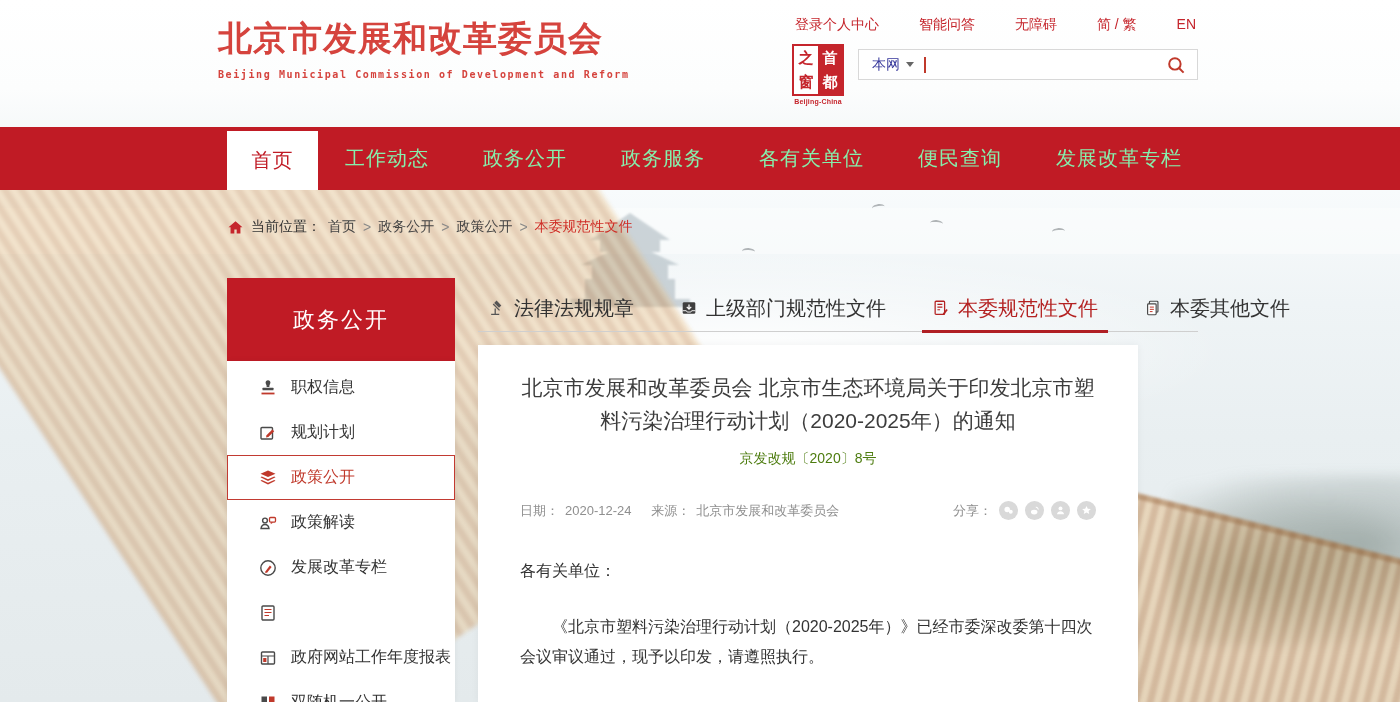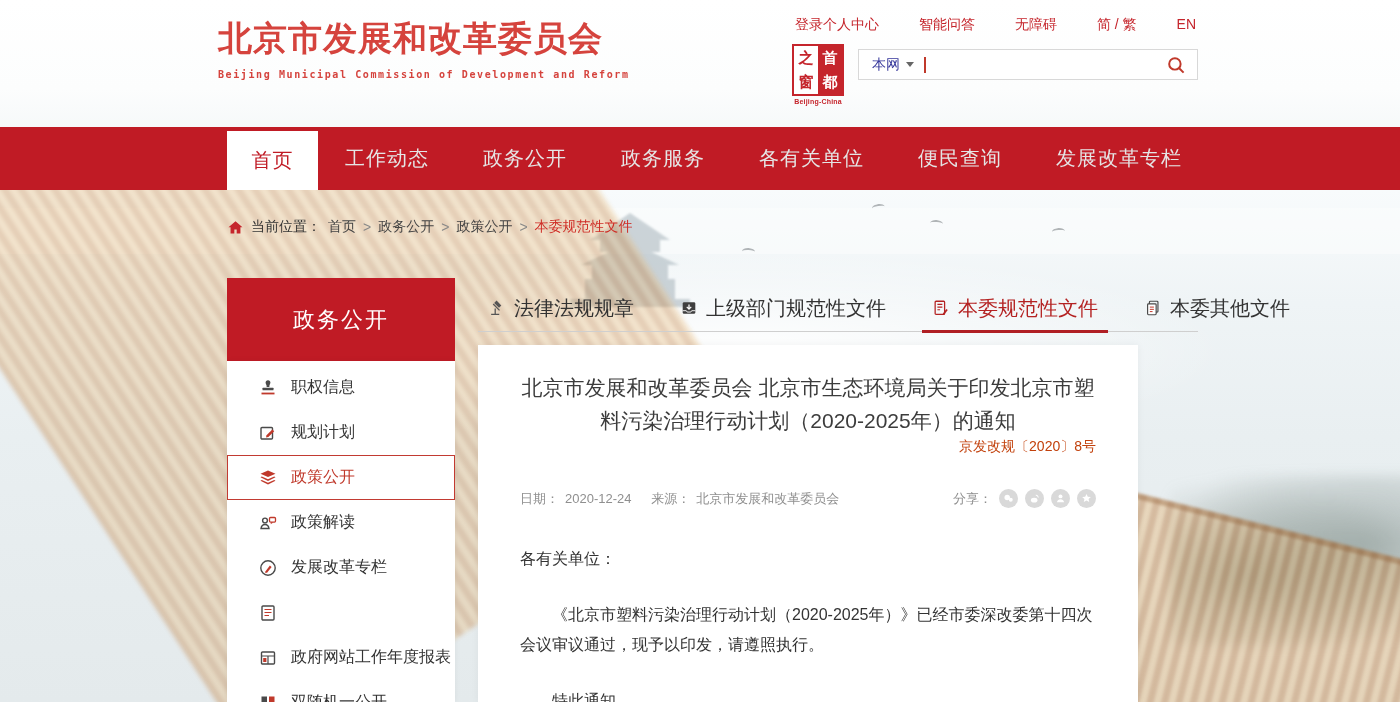--- a/index.html
+++ b/index.html
@@ -24,21 +24,21 @@
   .search-scope { display:flex; align-items:center; gap:6px; cursor:pointer; }
   .search-scope-label { font-size:14px; color:#34359a; }
   .caret-down { width:0; height:0; border-left:4px solid transparent; border-right:4px solid transparent; border-top:5px solid #666; }
   .text-caret { width:2px; height:16px; background:#c0392b; margin-left:10px; }
   .search-input { flex:1; border:none; outline:none; height:24px; font-size:14px; background:transparent; }
   .search-btn { width:22px; height:22px; border:none; background:transparent; cursor:pointer; padding:0; }
 
   
   .main-nav { position:relative; width:1400px; height:63px; background:#c01b25; z-index:5; }
   .nav-inner { display:flex; align-items:stretch; height:63px; padding-left:227px; }
-  .nav-item { display:flex; align-items:center; color:#e5e5e5; font-size:20px; text-decoration:none; padding:0 27px; font-family:"Liberation Serif","DejaVu Serif",serif; letter-spacing:1px; cursor:pointer; }
+  .nav-item { display:flex; align-items:center; color:#86efac; font-size:20px; text-decoration:none; padding:0 27px; font-family:"Liberation Serif","DejaVu Serif",serif; letter-spacing:1px; cursor:pointer; }
   .nav-item.active { background:#fff; color:#c01b25; margin-top:4px; height:59px; width:91px; padding:0; justify-content:center; }
 
   
   .content-area { position:absolute; top:190px; left:0; width:1400px; height:512px; background:linear-gradient(180deg,#f8fbfc 0%,#eff4f6 22%,#e9eff1 48%,#e4eaec 100%); }
   .bg { position:absolute; inset:0; overflow:hidden; pointer-events:none; }
   .cloud { position:absolute; left:18%; top:60px; width:70%; height:200px; background:radial-gradient(ellipse at 50% 50%, rgba(255,255,255,.95), rgba(255,255,255,0) 70%); }
   .roof-left { position:absolute; left:-90px; top:40px; width:600px; height:640px; transform:rotate(-33deg); transform-origin:top left; background:repeating-linear-gradient(90deg, rgba(193,125,58,.45) 0 7px, rgba(233,188,124,.45) 7px 14px); border-top:6px solid rgba(148,88,40,.40); filter:blur(2px); opacity:.8; }
   .trees-right { position:absolute; right:-30px; top:285px; width:260px; height:170px; background:radial-gradient(ellipse at 30% 60%, rgba(120,134,126,.55), rgba(120,134,126,0) 70%), radial-gradient(ellipse at 75% 40%, rgba(110,126,120,.5), rgba(110,126,120,0) 70%); filter:blur(6px); }
   .roof-right { position:absolute; right:-80px; top:330px; width:520px; height:420px; transform:rotate(14deg); background:repeating-linear-gradient(90deg, rgba(188,118,52,.5) 0 7px, rgba(230,182,118,.5) 7px 14px); border-top:6px solid rgba(142,84,38,.45); filter:blur(1.5px); opacity:.85; }
   .pavilion { position:absolute; left:545px; top:5px; opacity:.5; filter:blur(1.3px); }
@@ -62,21 +62,21 @@
   
   .tab-strip { position:absolute; left:478px; top:95px; width:720px; height:47px; display:flex; align-items:center; border-bottom:1px solid #cfcfcf; z-index:3; padding-left:10px; }
   .tab { position:relative; height:100%; display:flex; align-items:center; gap:8px; font-size:20px; color:#333; cursor:pointer; white-space:nowrap; }
   .tab.active { color:#b42222; }
   .tab.active::after { content:""; position:absolute; left:-10px; right:-10px; bottom:-2px; height:3px; background:#b01f24; }
   .tab-divider { width:1px; height:18px; background:#c9c9c9; margin:0 23px; }
 
   
   .card { position:absolute; left:478px; top:155px; width:660px; bottom:0; background:#fff; padding:26px 42px 0 42px; z-index:3; box-shadow:0 0 8px rgba(0,0,0,.05); }
   .article-title { font-size:21px; line-height:33px; font-weight:500; color:#3c3c3c; text-align:center; }
-  .doc-number { margin-top:1px; text-align:right; font-size:14px; color:#c2410c; }
+  .doc-number { margin-top:13px; text-align:center; font-size:14px; color:#4d7c0f; }
   .meta-row { margin-top:33px; display:flex; justify-content:space-between; align-items:center; font-size:13px; color:#8f8f8f; }
   .meta-left span { margin-right:6px; }
   .meta-left .v { margin-right:16px; color:#8f8f8f; }
   .share { display:flex; align-items:center; gap:7px; }
   .share-dot { width:19px; height:19px; border-radius:50%; background:#d9d9d9; display:flex; align-items:center; justify-content:center; cursor:pointer; }
   .article-body { margin-top:36px; font-size:16px; color:#333; line-height:30px; }
   .article-body p.indent { text-indent:2em; }
   .article-body p + p { margin-top:26px; }
 </style>
 </head>

